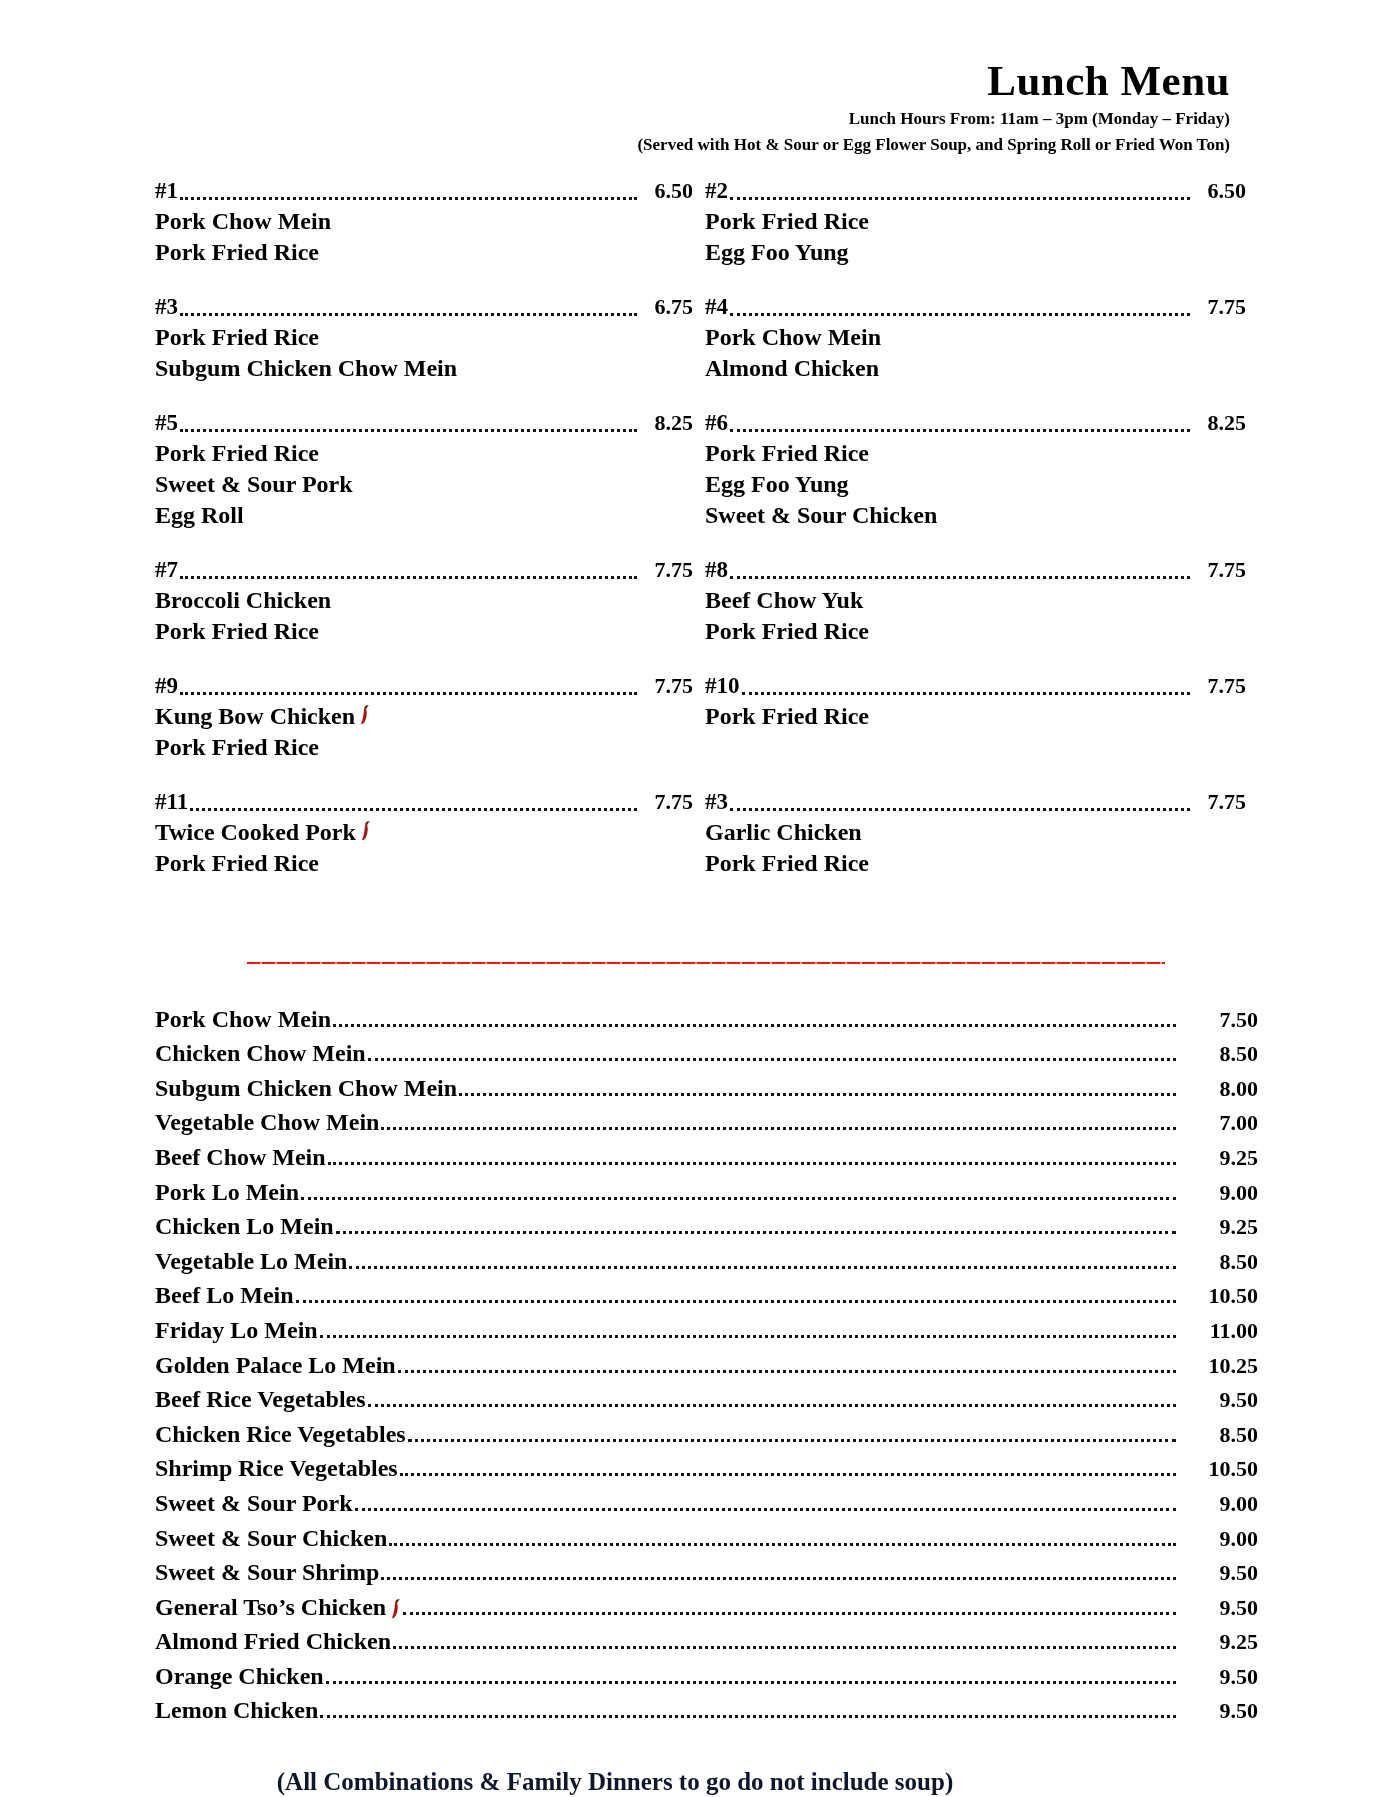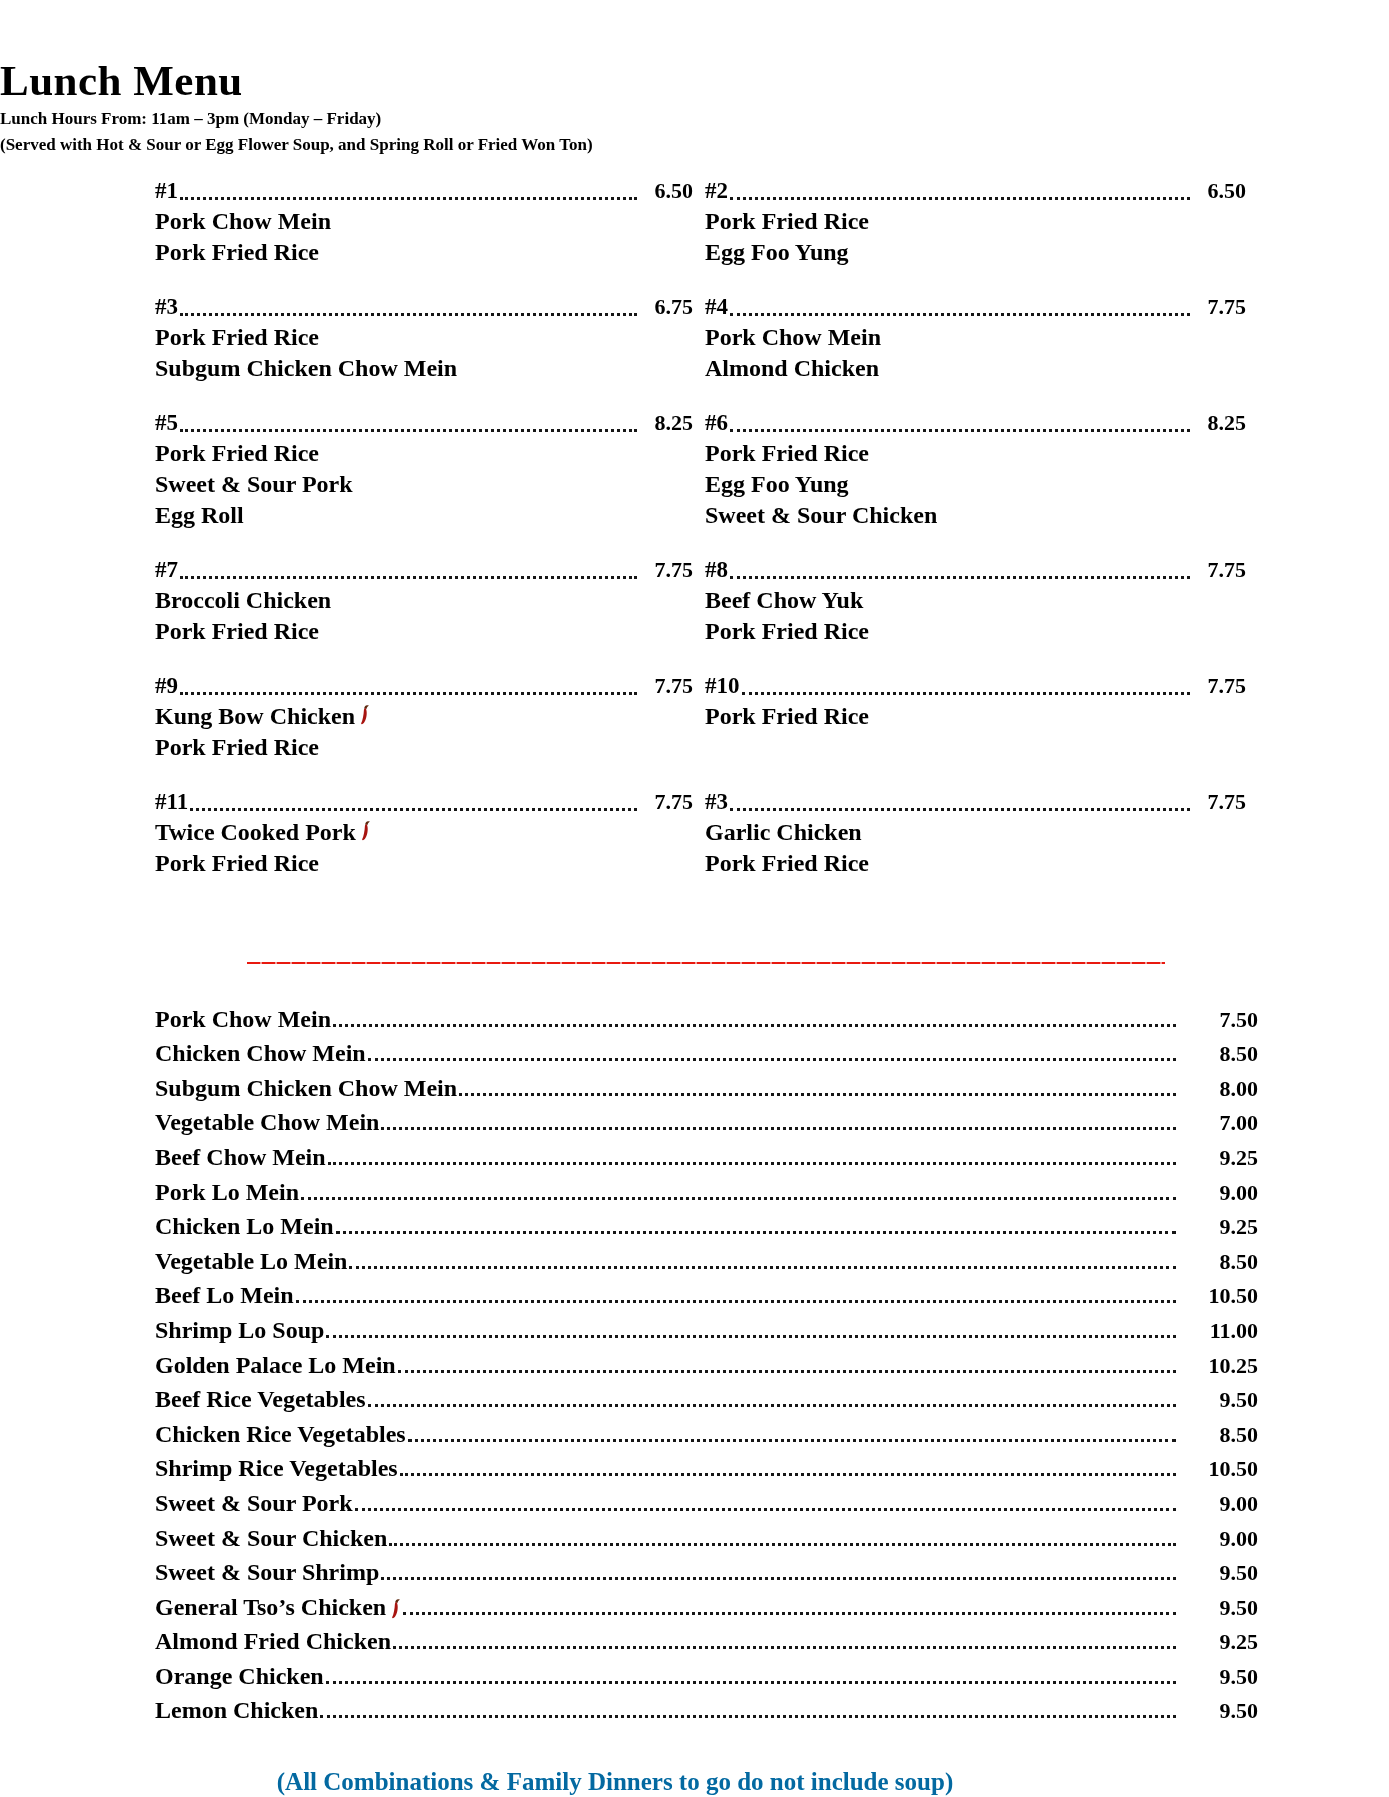--- a/index.html
+++ b/index.html
@@ -8,21 +8,21 @@
     width:1389px;height:1797px;
     background:#ffffff;
     font-family:"Liberation Serif","DejaVu Serif",serif;
     color:#000;
     overflow:hidden;
   }
   
   .menu-header{
     padding-top:56px;
     width:1230px;           
-    text-align:left;
+    text-align:right;
   }
   .menu-title{
     margin:0;
     font-size:43px;
     font-weight:bold;
     line-height:50px;
     letter-spacing:.5px;
   }
   .menu-sub{
     font-size:17px;
@@ -92,21 +92,21 @@
   .row .dish-text{white-space:nowrap;}
   .row .price{min-width:78px;}
   
   .pepper{display:inline-block;width:12px;height:22px;margin-left:3px;vertical-align:-3px;}
   .pepper svg{display:block;}
   
   .footer-note{
     margin-top:44px;
     width:1230px;
     text-align:center;
-    color:#0369a1;
+    color:#0f172a;
     font-size:25px;
     font-weight:bold;
   }
 </style>
 </head>
 <body>
 
 <div class="page">
 
   <header class="menu-header">
@@ -274,21 +274,21 @@
           <span class="dish-text">Vegetable Lo Mein</span>
           <span class="leader"></span>
           <span class="price">8.50</span>
         </div>
         <div class="row">
           <span class="dish-text">Beef Lo Mein</span>
           <span class="leader"></span>
           <span class="price">10.50</span>
         </div>
         <div class="row">
-          <span class="dish-text">Shrimp Lo Soup</span>
+          <span class="dish-text">Friday Lo Mein</span>
           <span class="leader"></span>
           <span class="price">11.00</span>
         </div>
         <div class="row">
           <span class="dish-text">Golden Palace Lo Mein</span>
           <span class="leader"></span>
           <span class="price">10.25</span>
         </div>
         <div class="row">
           <span class="dish-text">Beef Rice Vegetables</span>

